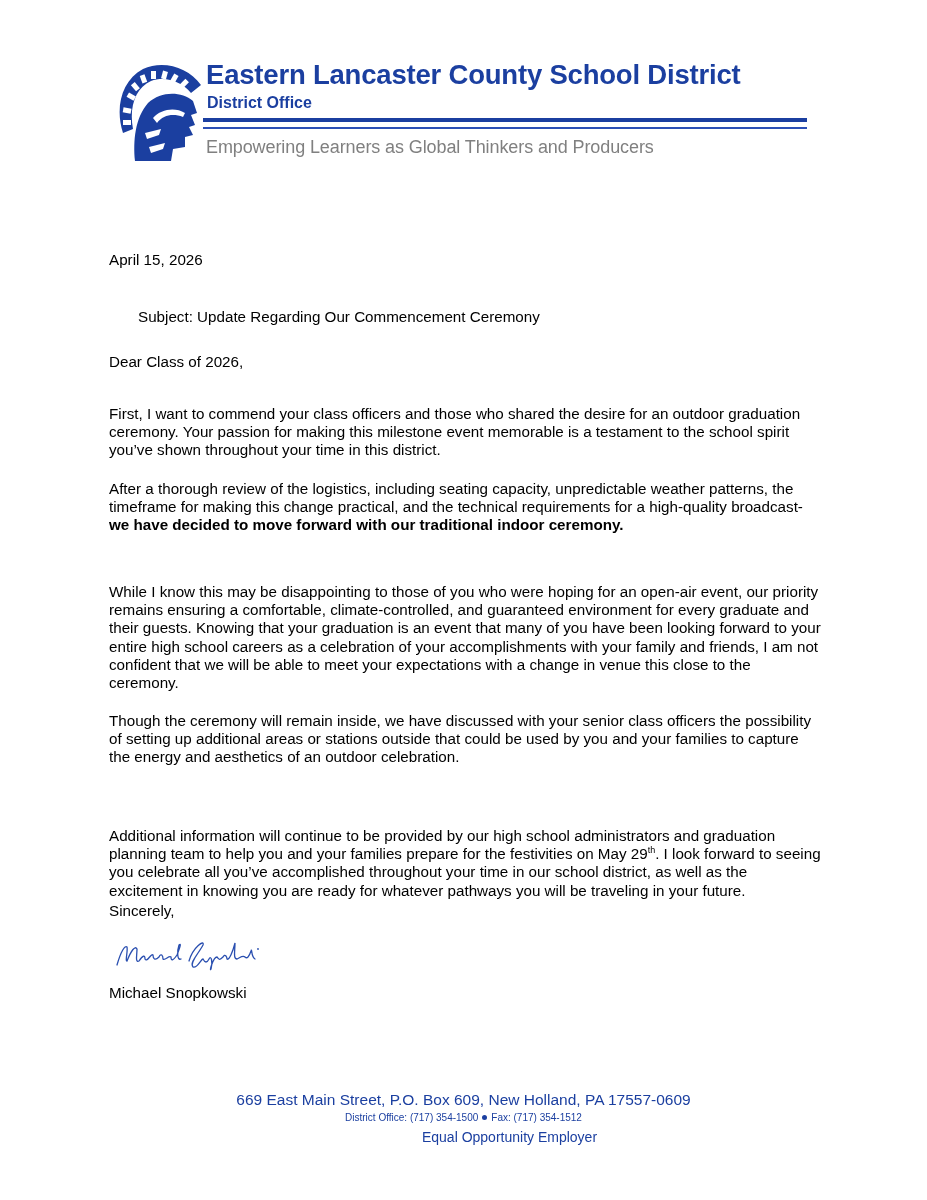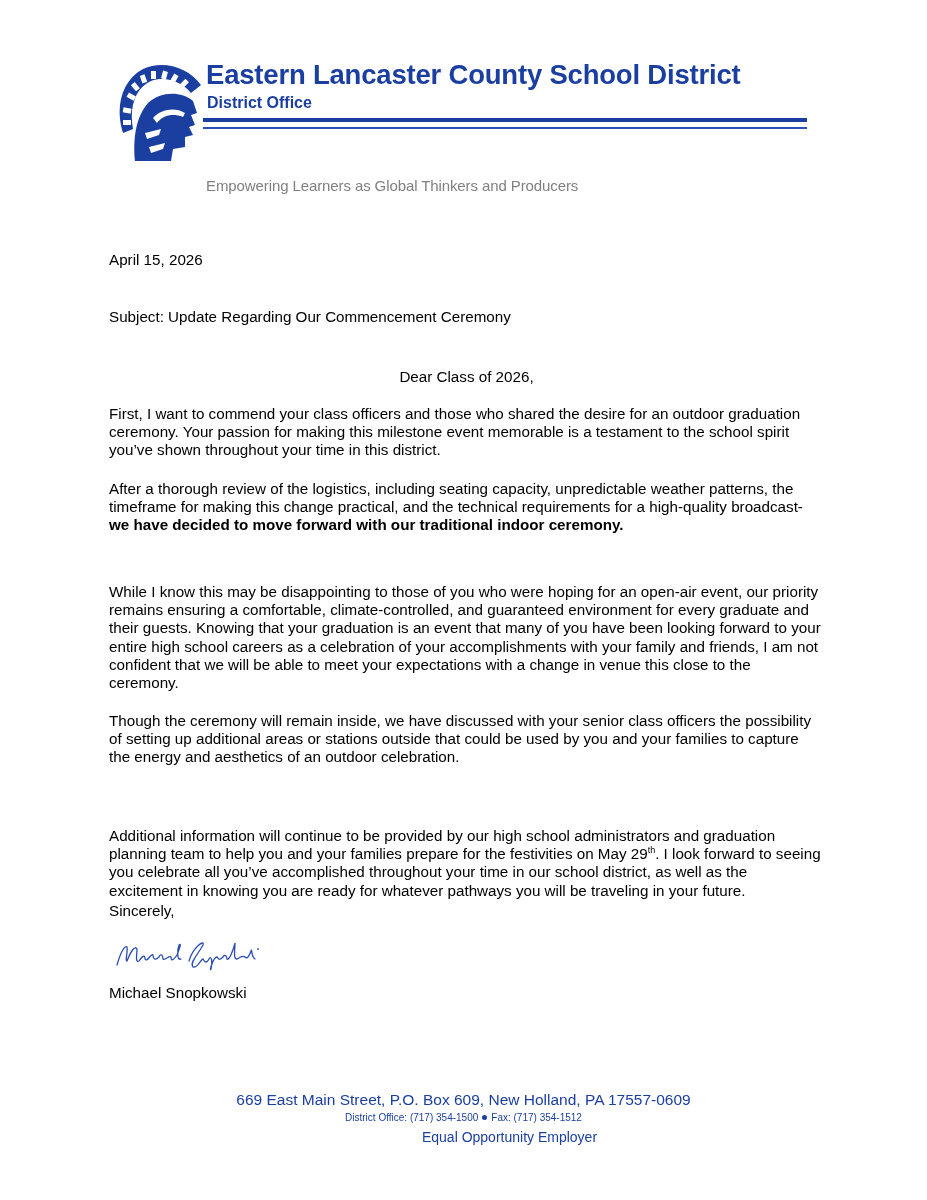--- a/index.html
+++ b/index.html
@@ -5,28 +5,28 @@
     html, body { margin: 0; padding: 0; background: #ffffff; }
     body { width: 927px; height: 1200px; position: relative; overflow: hidden;
            font-family: "Liberation Sans", sans-serif; color: #000; }
     .logo { position: absolute; left: 113px; top: 63px; width: 92px; height: 100px; }
     .org-title { position: absolute; left: 206px; top: 61px; font-size: 27.5px; font-weight: bold;
                  color: #1b3fa0; letter-spacing: -0.2px; white-space: nowrap; line-height: 1; }
     .org-sub { position: absolute; left: 207px; top: 95px; font-size: 16px; font-weight: bold;
                color: #1b3fa0; line-height: 1; white-space: nowrap; }
     .rule-thick { position: absolute; left: 203px; top: 118px; width: 604px; height: 4px; background: #1b3fa0; }
     .rule-thin { position: absolute; left: 203px; top: 127px; width: 604px; height: 2px; background: #2b4fb5; }
-    .tagline { position: absolute; left: 206px; top: 138px; font-size: 15px; color: #808080;
-               white-space: nowrap; line-height: 1; letter-spacing: -0.1px; margin-top: 40px; }
+    .tagline { position: absolute; left: 206px; top: 138px; font-size: 18px; color: #808080;
+               white-space: nowrap; line-height: 1; letter-spacing: -0.1px; }
     .signer-head { position: absolute; right: 127px; top: 175px; text-align: right;
                    font-size: 19.5px; color: #7a7a7a; line-height: 24px; }
     .body-text { position: absolute; left: 109px; width: 715px; font-size: 15.2px; line-height: 18.2px; }
     .date { top: 251px; }
-    .subject { top: 308px; }
-    .salutation { top: 368px; text-align: center; }
+    .subject { top: 308px; margin-left: 29px; }
+    .salutation { top: 353px; }
     .p1 { top: 405px; }
     .p2 { top: 480px; }
     .p3 { top: 583px; }
     .p4 { top: 712px; }
     .p5 { top: 827px; }
     .closing { top: 902px; }
     .signature { position: absolute; left: 115px; top: 937px; width: 150px; height: 36px; }
     .signer-name { top: 984px; }
     b { font-weight: bold; }
     sup { font-size: 9px; vertical-align: super; line-height: 0; }

